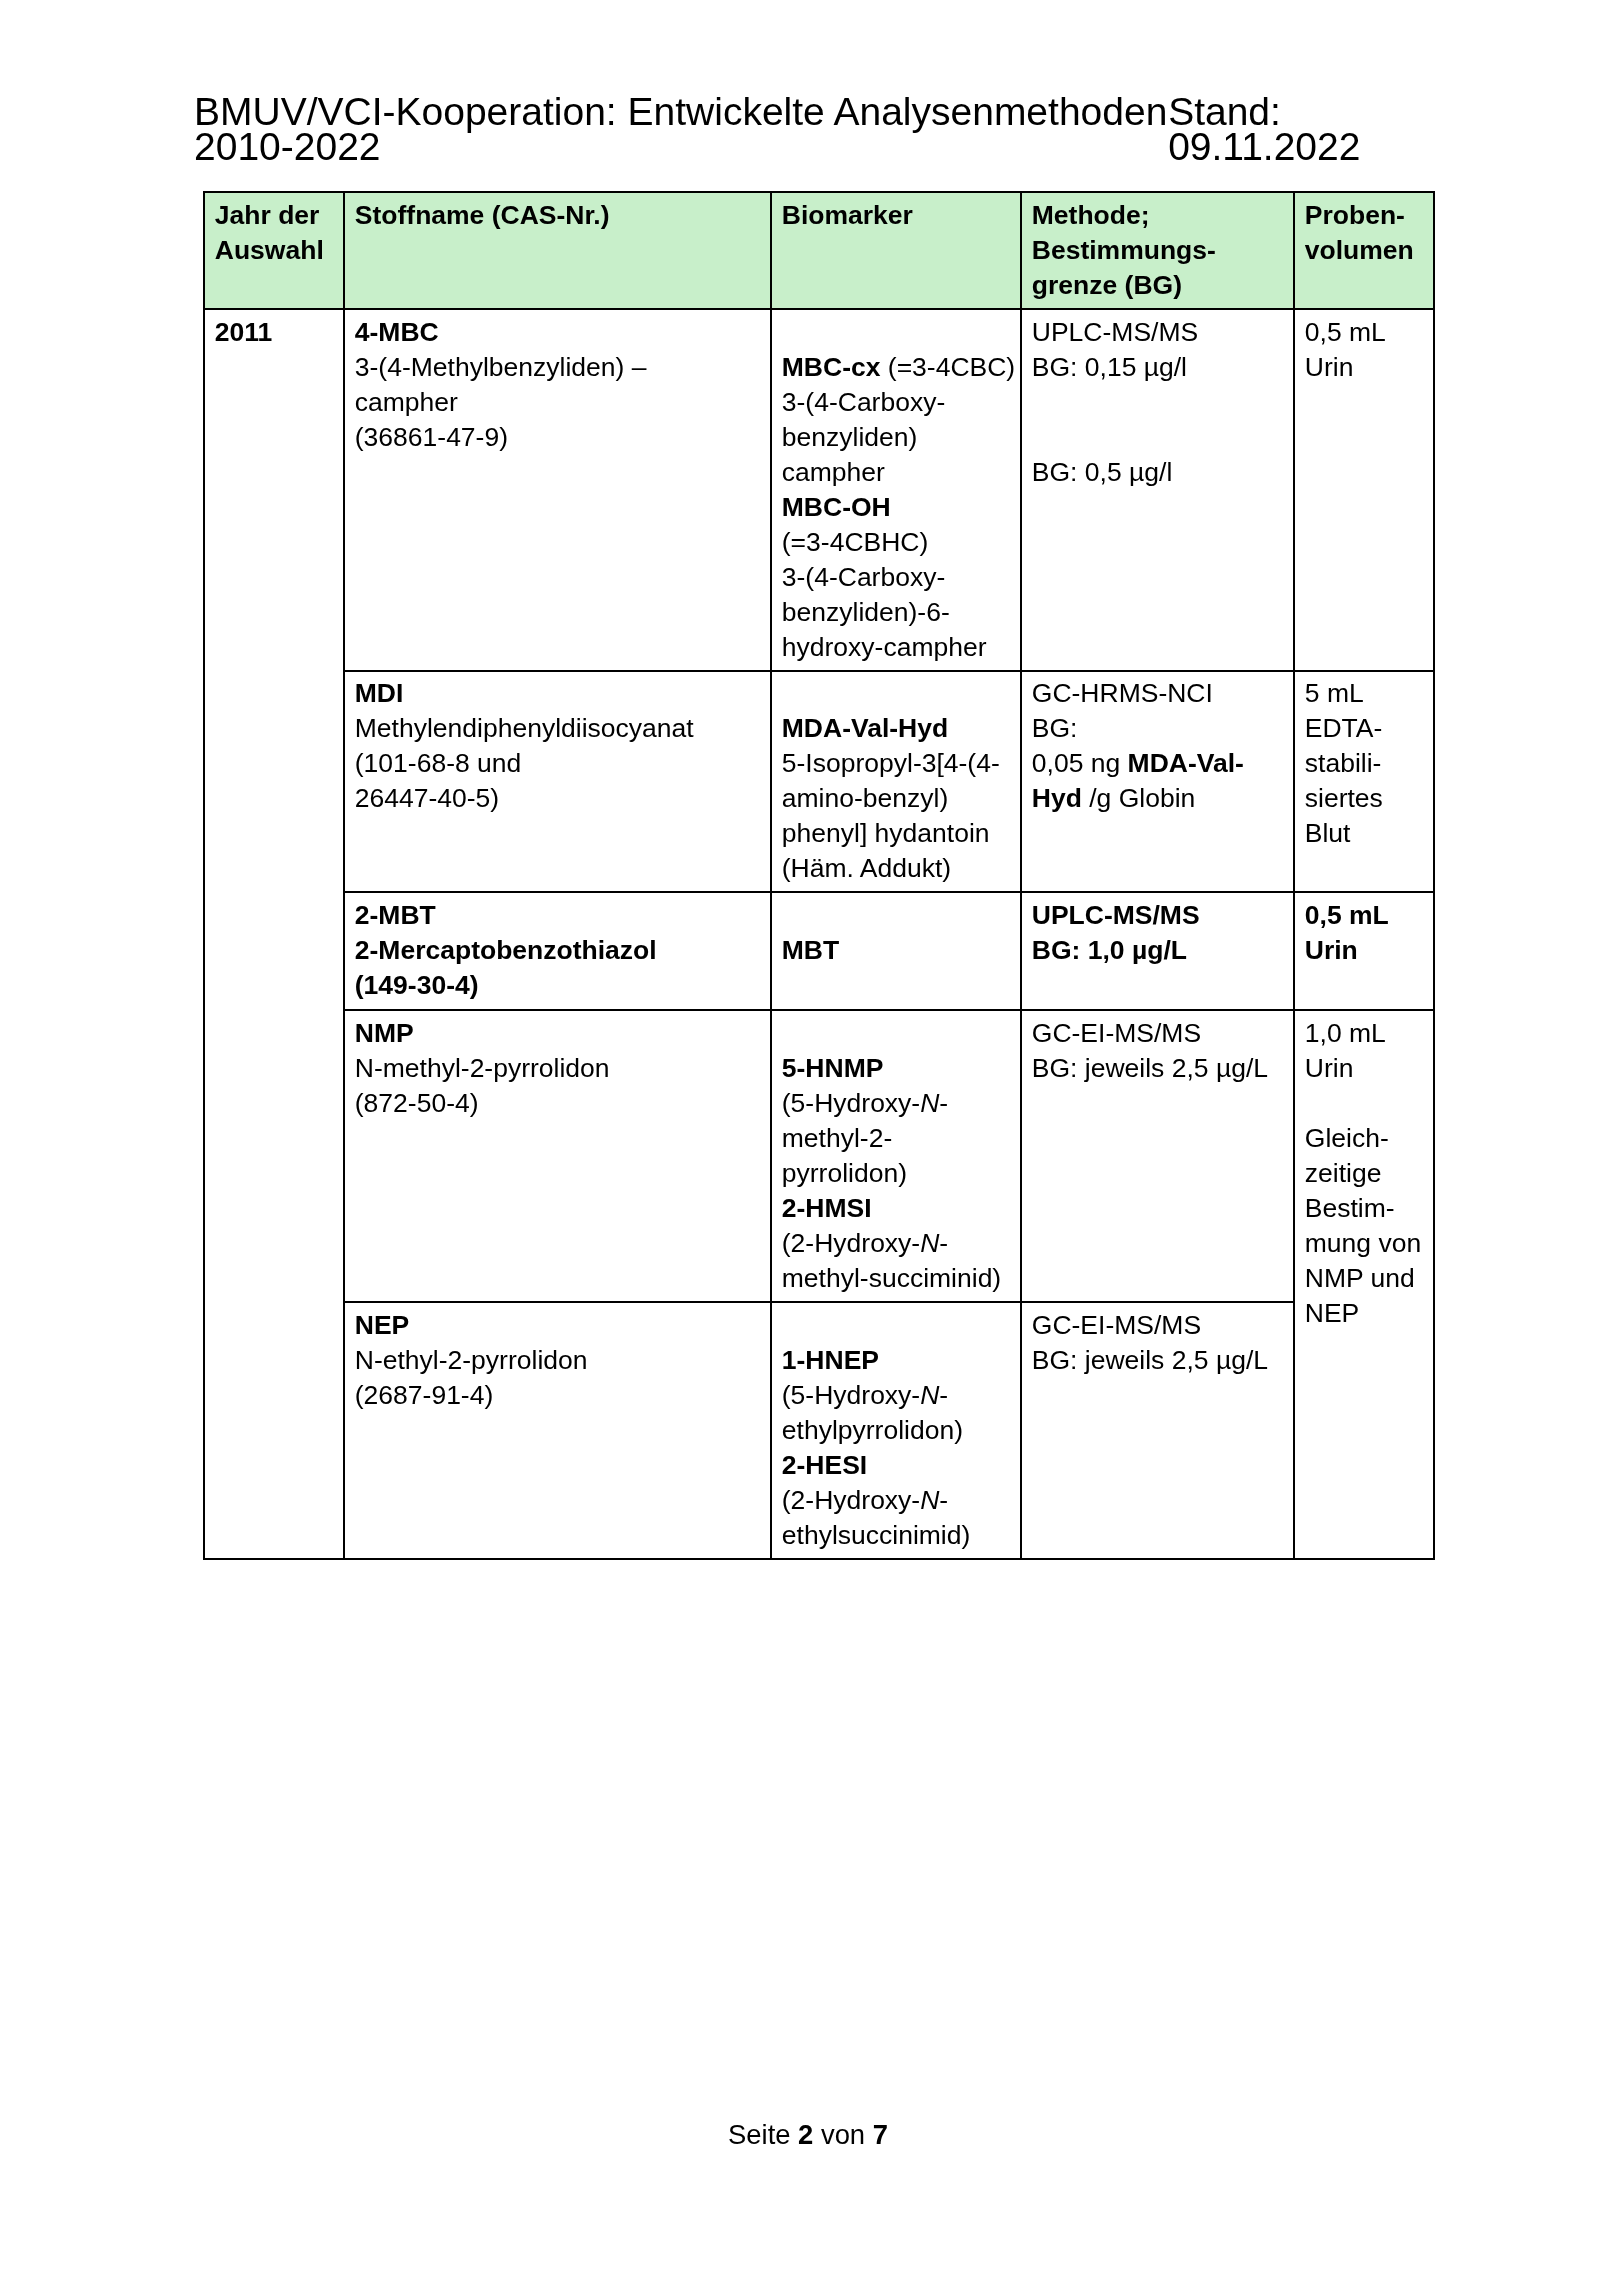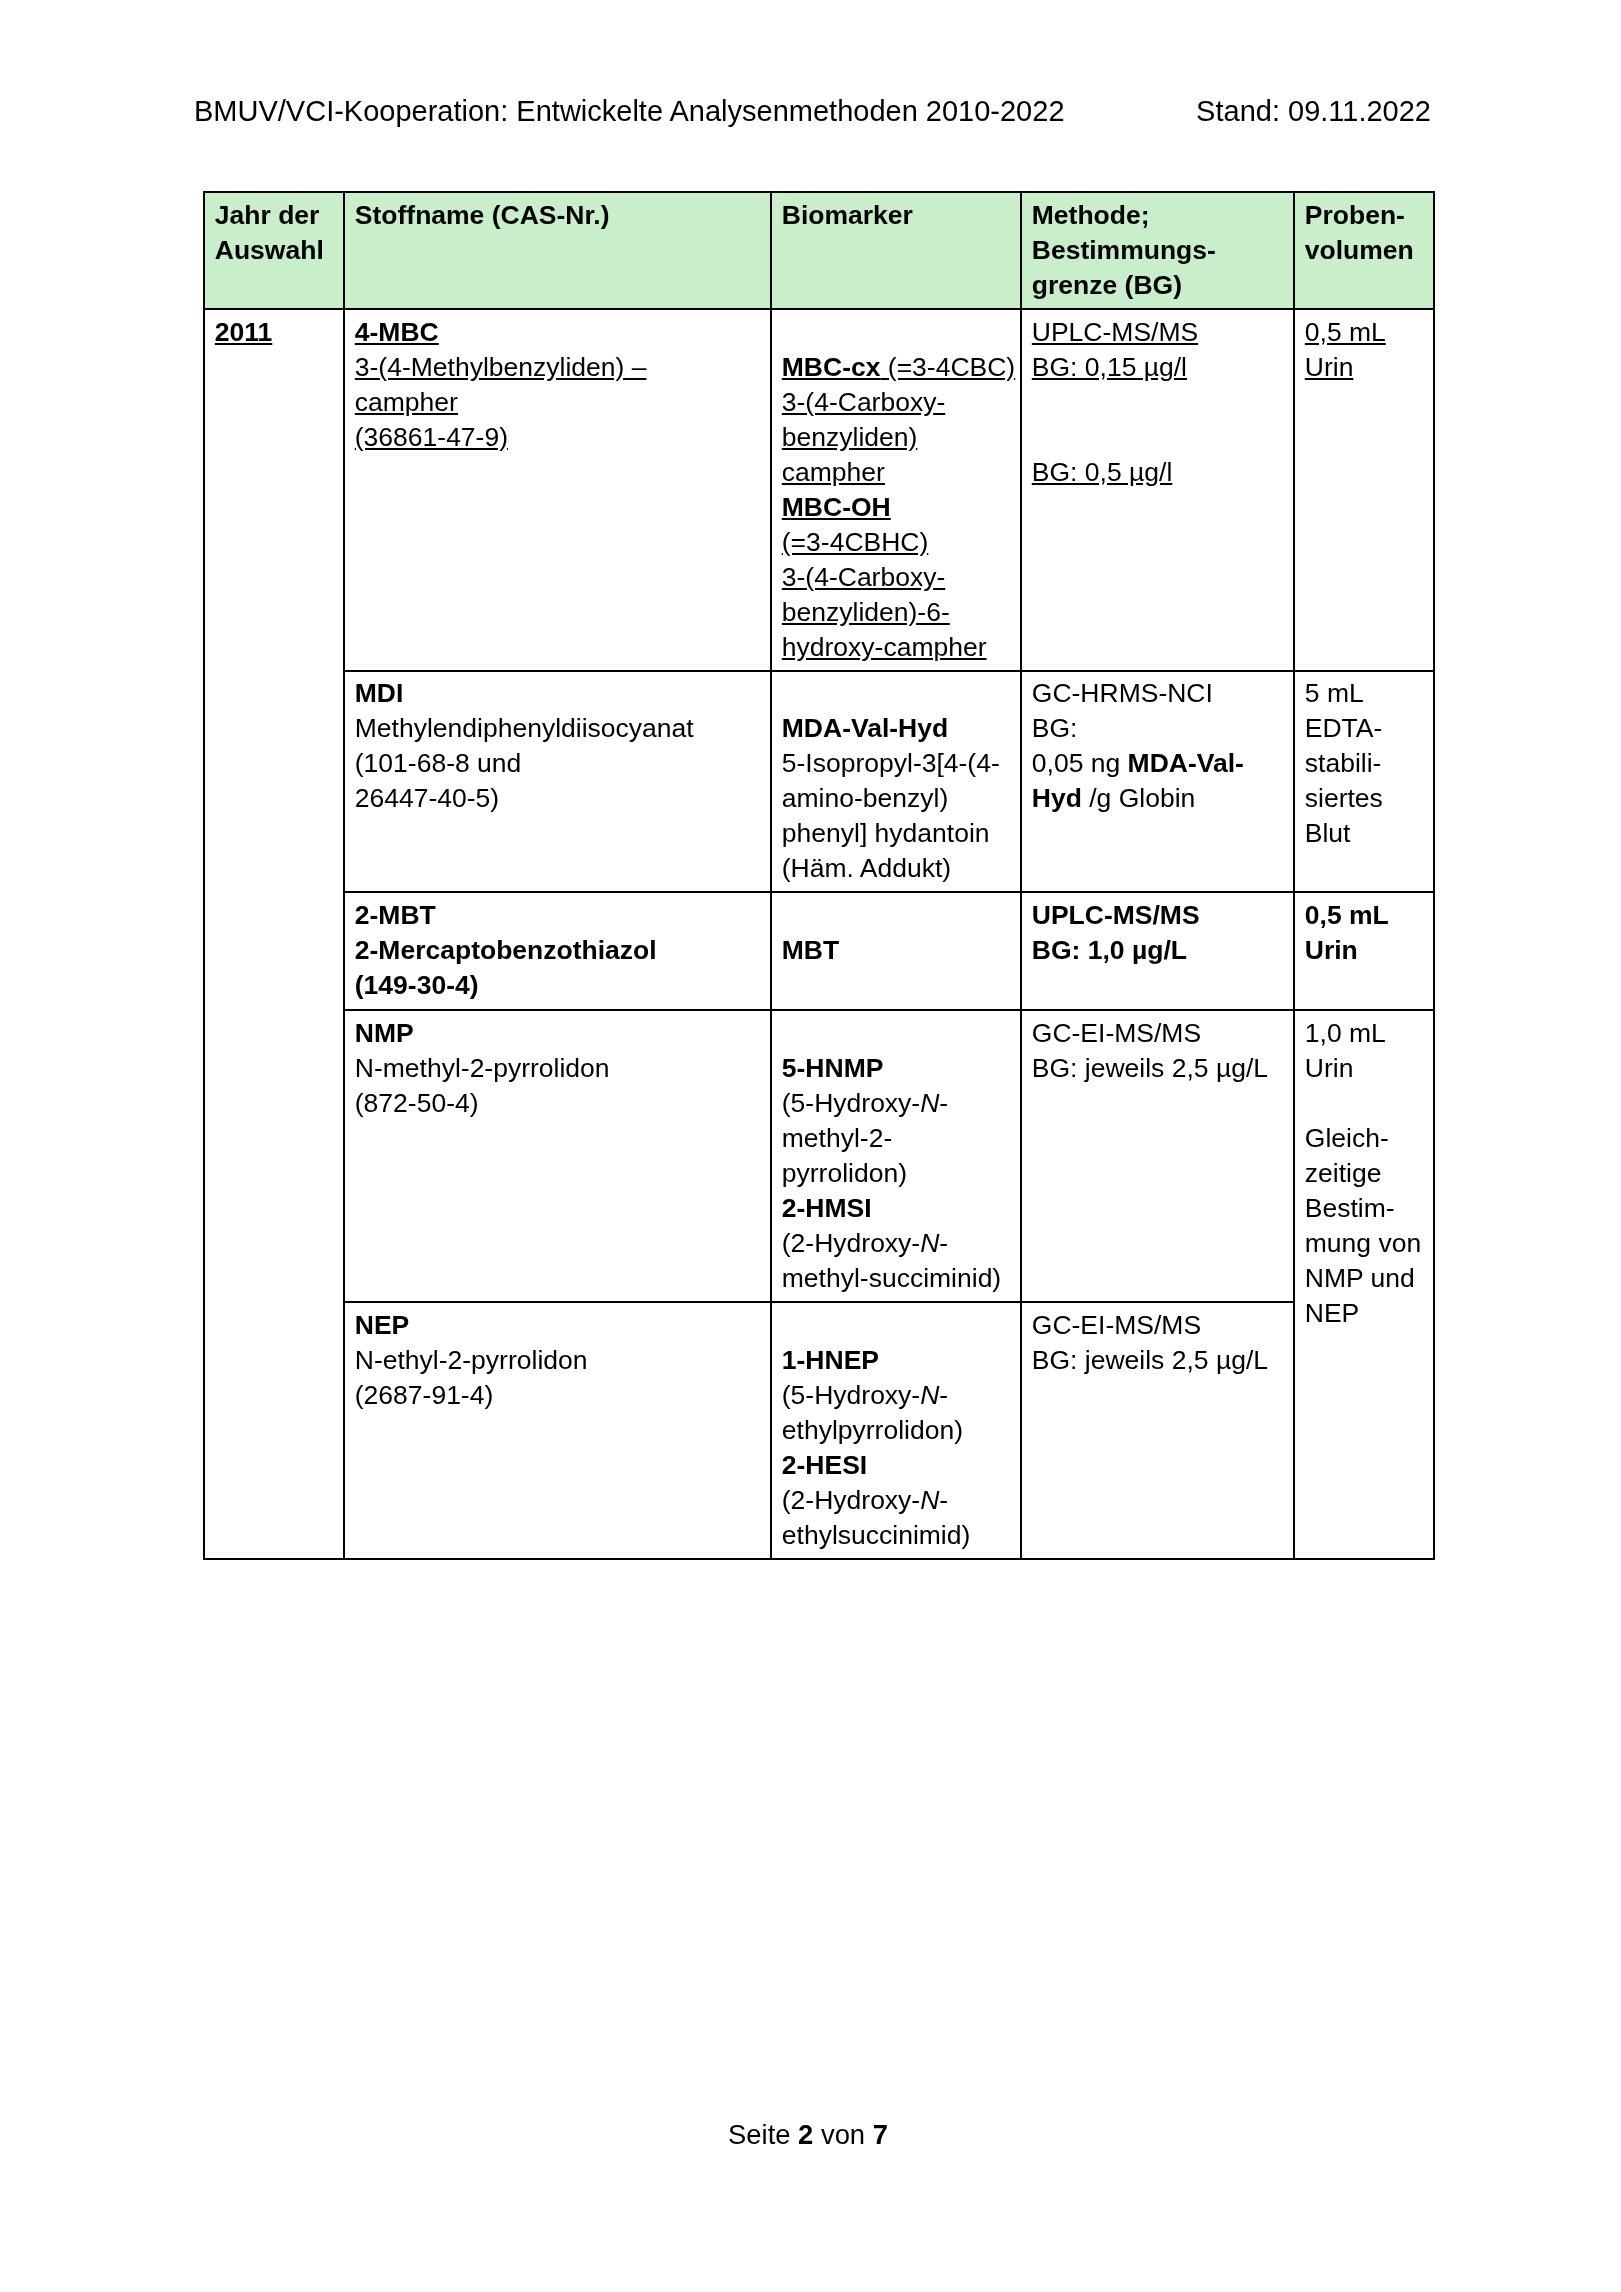--- a/index.html
+++ b/index.html
@@ -11,21 +11,21 @@
   *{box-sizing:border-box;}
   html,body{margin:0;padding:0;}
   body{
     width:1621px;height:2293px;position:relative;
     background:var(--page-bg);color:var(--text-c);
     font-family:"Liberation Sans","DejaVu Sans",sans-serif;
   }
   .doc-header{
     position:absolute;left:194px;top:94px;width:1237px;
     display:flex;justify-content:space-between;align-items:baseline;
-    font-size:29px;line-height:35px;
+    font-size:39px;line-height:35px;
   }
   table.analysis{
     position:absolute;left:203px;top:191px;
     border-collapse:collapse;table-layout:fixed;
     font-size:26.5px;line-height:35px;
   }
   table.analysis col.c0{width:140px;}
   table.analysis col.c1{width:427px;}
   table.analysis col.c2{width:250px;}
   table.analysis col.c3{width:273px;}
@@ -36,21 +36,21 @@
     padding:4.9px 3.9px 4.9px 9.8px;
     overflow:hidden;
   }
   table.analysis th{
     background:var(--header-bg);
     font-weight:bold;
   }
   .ln{white-space:nowrap;min-height:35px;}
   td.year-cell{font-weight:bold;}
   tr.rh{height:110px;}
-  tr.r0{height:354px;text-decoration:underline;}
+  tr.r0{height:354px;}
   tr.r1{height:213px;}
   tr.r2{height:118px;font-weight:bold;}
   tr.r3{height:279px;}
   tr.r4{height:248px;}
   .doc-footer{
     position:absolute;left:0;top:2117px;width:1616px;
     text-align:center;font-size:27.4px;line-height:35px;
   }
 </style>
 </head>

